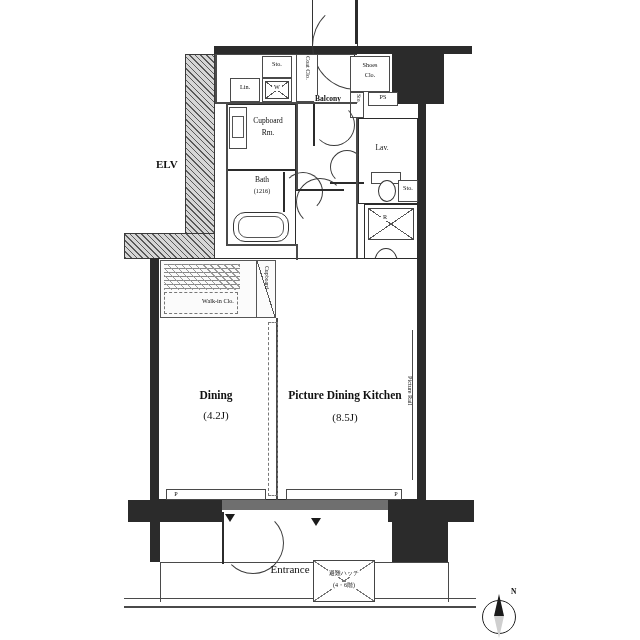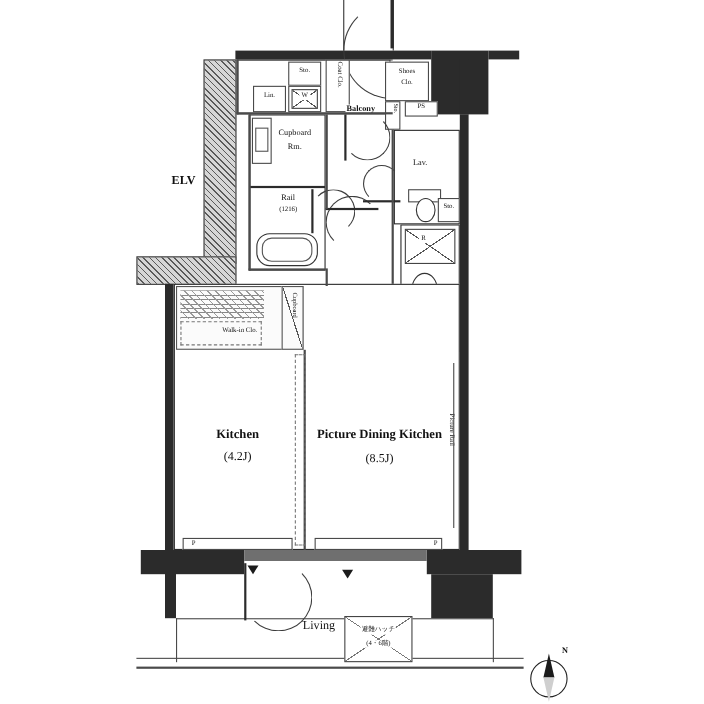--- a/index.html
+++ b/index.html
@@ -199,21 +199,21 @@
   <div class="abs leaf" style="left:313px; top:104px; width:2px; height:42px;"></div>
 
   <div class="abs room" style="left:226px; top:104px; width:70px; height:66px;"></div>
   <div class="lbl small" style="left:268px; top:117px; transform:translateX(-50%);">Cupboard</div>
   <div class="lbl small" style="left:268px; top:129px; transform:translateX(-50%);">Rm.</div>
 
   <div class="abs outline-thin" style="left:229px; top:107px; width:18px; height:42px;"></div>
   <div class="abs" style="left:232px; top:116px; width:12px; height:22px; border:1px solid #555;"></div>
 
   <div class="abs room" style="left:226px; top:170px; width:70px; height:76px;"></div>
-  <div class="lbl small" style="left:262px; top:176px; transform:translateX(-50%);">Rail</div>
+  <div class="lbl small" style="left:262px; top:176px; transform:translateX(-50%);">Bath</div>
   <div class="lbl tiny" style="left:262px; top:188px; transform:translateX(-50%);">(1216)</div>
   <div class="abs tub" style="left:233px; top:212px; width:56px; height:30px;"></div>
   <div class="abs tub-inner" style="left:238px; top:216px; width:46px; height:22px;"></div>
 
   <div class="abs arc arc-q-tr" style="left:283px; top:172px; width:40px; height:40px;"></div>
   <div class="abs leaf" style="left:283px; top:172px; width:2px; height:40px;"></div>
 
   <div class="abs arc arc-q-tl" style="left:296px; top:178px; width:48px; height:48px;"></div>
   <div class="abs leaf" style="left:296px; top:189px; width:48px; height:2px;"></div>
 
@@ -255,41 +255,41 @@
   <div class="abs room-light" style="left:160px; top:260px; width:116px; height:58px;"></div>
   <div class="abs shelf-lines" style="left:164px; top:264px; width:76px; height:26px;"></div>
   <div class="abs hatch-closet" style="left:164px; top:264px; width:76px; height:26px;"></div>
   <div class="lbl tiny" style="left:218px; top:298px; transform:translateX(-50%);">Walk-in Clo.</div>
   <div class="abs dash" style="left:164px; top:292px; width:74px; height:22px;"></div>
 
   <div class="abs room-light" style="left:256px; top:260px; width:20px; height:58px;"></div>
   <div class="abs diag-up" style="left:257px; top:261px; width:18px; height:56px;"></div>
   <div class="lbl tiny vert" style="left:264px; top:266px; font-size:5.8px;">Cupboard</div>
 
-  <div class="lbl big" style="left:216px; top:389px; transform:translateX(-50%);">Kitchen</div>
+  <div class="lbl big" style="left:216px; top:389px; transform:translateX(-50%);">Dining</div>
   <div class="lbl mid" style="left:216px; top:409px; transform:translateX(-50%); font-weight:400;">(4.2J)</div>
 
   <div class="lbl big" style="left:345px; top:389px; transform:translateX(-50%);">Picture Dining Kitchen</div>
   <div class="lbl mid" style="left:345px; top:411px; transform:translateX(-50%); font-weight:400;">(8.5J)</div>
 
   <div class="lbl tiny vert" style="left:406px; top:376px;">Picture Rail</div>
   <div class="abs thin" style="left:412px; top:330px; width:1px; height:150px;"></div>
 
   <div class="abs outline-thin" style="left:166px; top:489px; width:100px; height:11px;"></div>
   <div class="lbl tiny" style="left:176px; top:491px; transform:translateX(-50%);">P</div>
   <div class="abs outline-thin" style="left:286px; top:489px; width:116px; height:11px;"></div>
   <div class="lbl tiny" style="left:396px; top:491px; transform:translateX(-50%);">P</div>
 
   <div class="abs arc arc-q-br" style="left:222px; top:512px; width:62px; height:62px;"></div>
   <div class="abs leaf" style="left:222px; top:512px; width:2px; height:52px;"></div>
 
   <div class="abs tri" style="left:225px; top:514px; transform:rotate(180deg);"></div>
   <div class="abs tri" style="left:311px; top:518px; transform:rotate(180deg);"></div>
 
-  <div class="lbl mid" style="left:290px; top:563px; transform:translateX(-50%); font-weight:400;">Living</div>
+  <div class="lbl mid" style="left:290px; top:563px; transform:translateX(-50%); font-weight:400;">Entrance</div>
 
   <div class="abs" style="left:313px; top:560px; width:62px; height:42px; border:1px solid #444; background:#fff;
       background-image:
         linear-gradient(to bottom right, transparent calc(50% - 0.5px), #777 calc(50% - 0.5px), #777 calc(50% + 0.5px), transparent calc(50% + 0.5px)),
         linear-gradient(to bottom left, transparent calc(50% - 0.5px), #777 calc(50% - 0.5px), #777 calc(50% + 0.5px), transparent calc(50% + 0.5px));"></div>
   <div class="lbl tiny" style="left:344px; top:570px; transform:translateX(-50%); background:#fff; padding:0 1px; font-size:6px;">避難ハッチ</div>
   <div class="lbl tiny" style="left:344px; top:582px; transform:translateX(-50%); background:#fff; padding:0 1px; font-size:6px;">(4・6階)</div>
 
   <div class="lbl mid" style="left:156px; top:158px; font-weight:700;">ELV</div>
 

